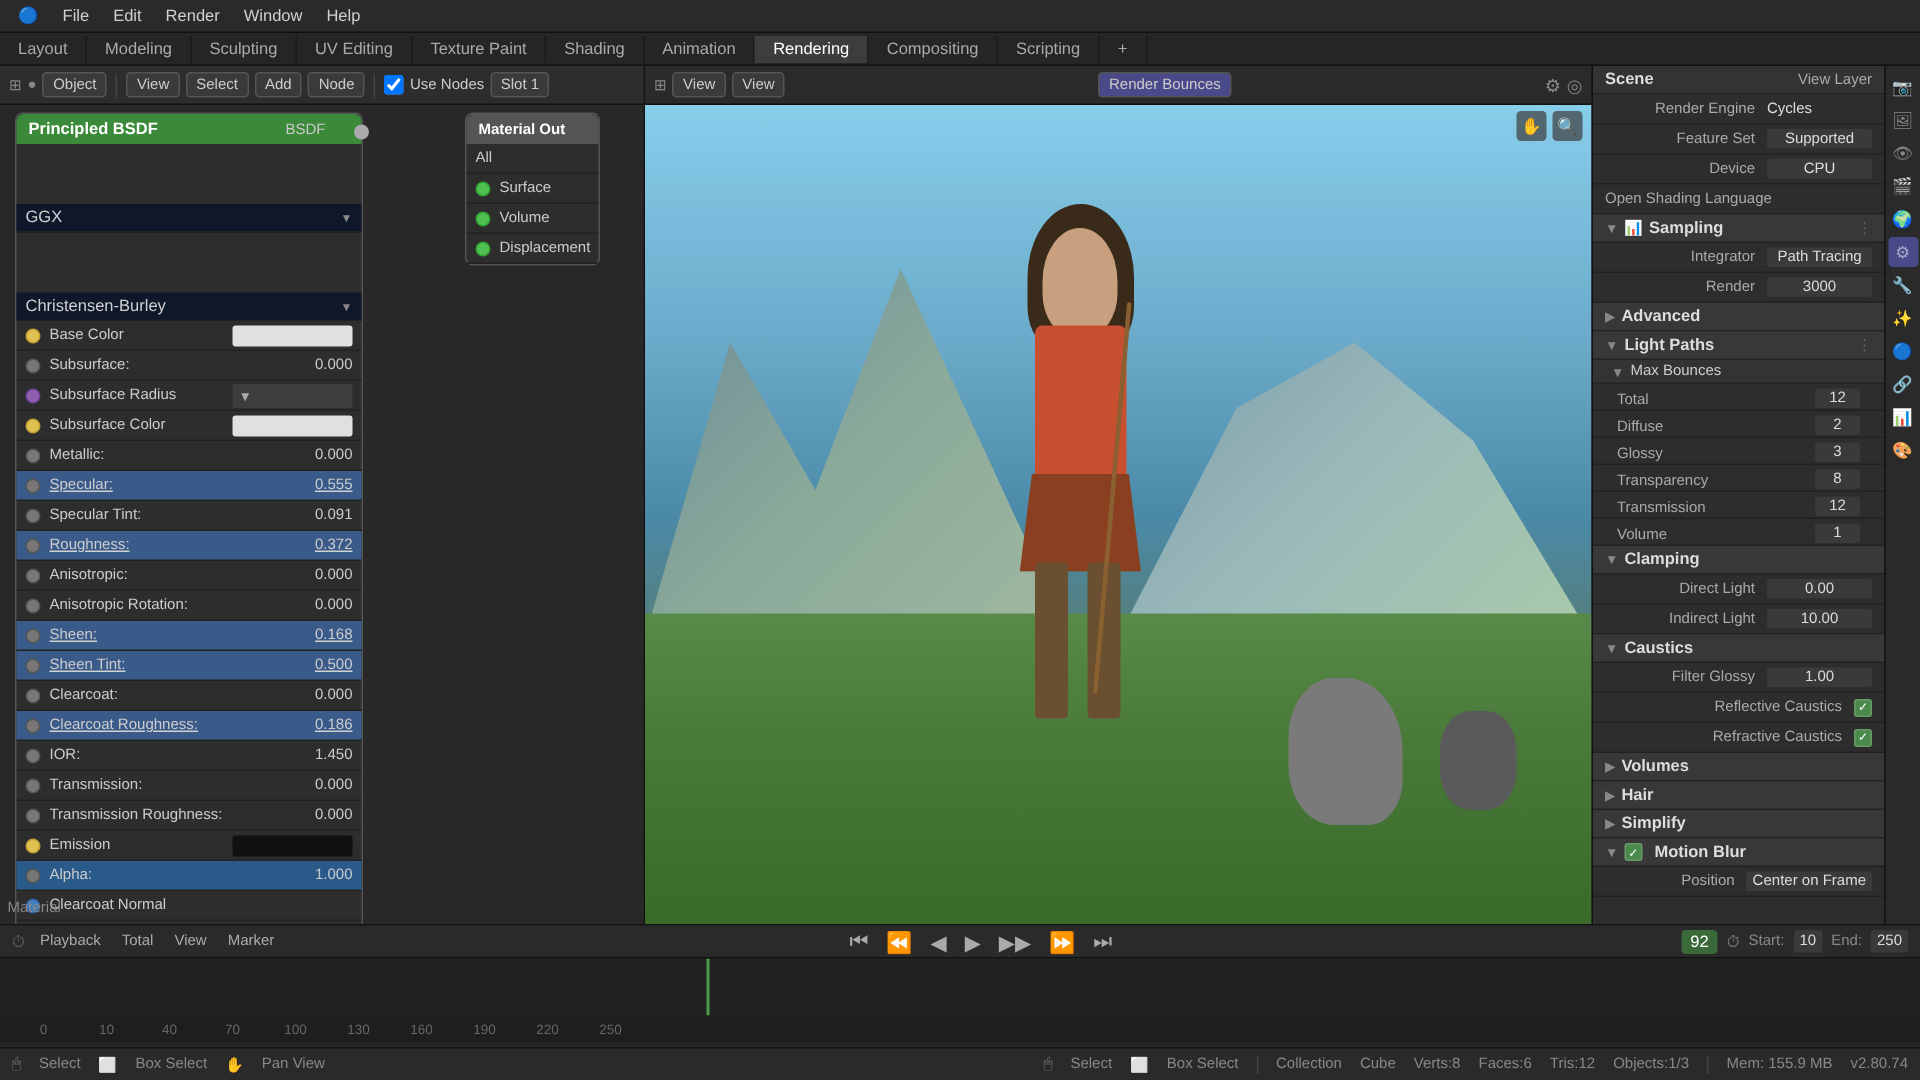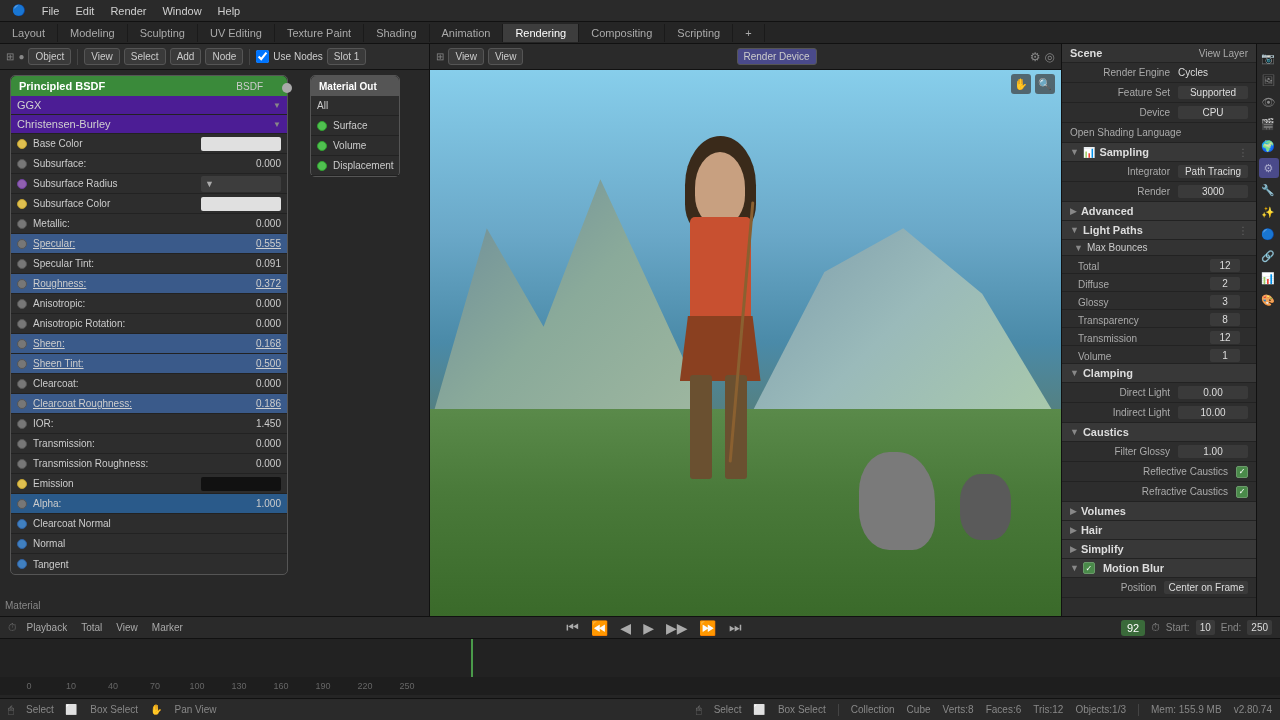--- a/index.html
+++ b/index.html
@@ -96,21 +96,21 @@
       background: #282828;
       position: relative;
       display: flex;
     }
 
     
     .bsdf-node {
       position: absolute;
       left: 10px;
       top: 5px;
-      width: 278px;
+      width: 232px;
       background: #2d2d2d;
       border: 1px solid #555;
       border-radius: 5px;
       overflow: visible;
     }
     .node-header {
       background: #3a8a3a;
       padding: 4px 8px;
       display: flex;
       align-items: center;
@@ -128,25 +128,26 @@
       height: 10px;
       background: #aaa;
       border-radius: 50%;
       position: absolute;
       right: -5px;
       top: 7px;
     }
 
     .node-dropdown {
       padding: 3px 6px;
-      background: #4c1d95;
+      background: #0f172a;
       border-bottom: 1px solid #222;
       display: flex;
       align-items: center;
       justify-content: space-between;
+      margin-top: 40px;
     }
     .dropdown-arrow { font-size: 8px; color: #888; }
 
     .node-row {
       display: flex;
       align-items: center;
       padding: 1px 6px;
       height: 20px;
       border-bottom: 1px solid #222;
       position: relative;
@@ -786,21 +787,21 @@
       <div class="material-label">Material</div>
     </div>
   </div>
 
   <div class="render-view">
     <div class="render-toolbar">
       <span style="font-size:10px;color:#888;">⊞</span>
       <div class="toolbar-btn">View</div>
       <div class="toolbar-btn">View</div>
       <div style="flex:1;"></div>
-      <div class="toolbar-btn active">Render Device</div>
+      <div class="toolbar-btn active">Render Bounces</div>
       <div style="flex:1;"></div>
       <span style="font-size:12px;color:#888;">⚙</span>
       <span style="font-size:12px;color:#888;">◎</span>
     </div>
     <div class="render-img">
 
       <div class="mountain-left"></div>
       <div class="mountain-right"></div>
       <div class="ground"></div>
 

